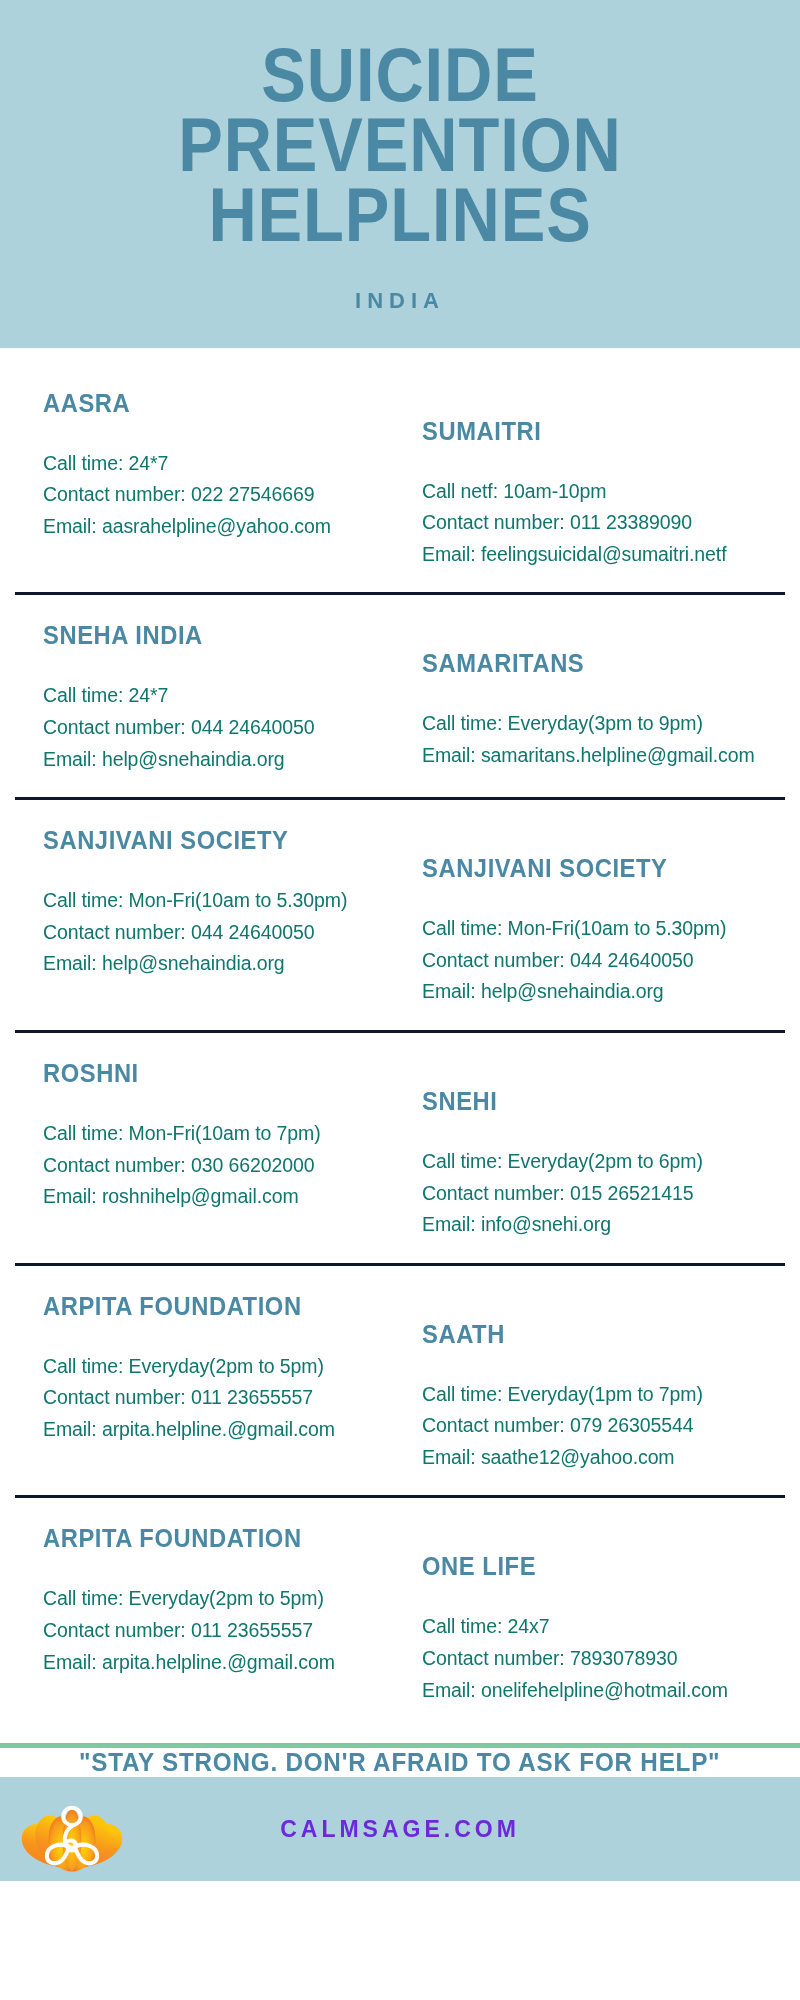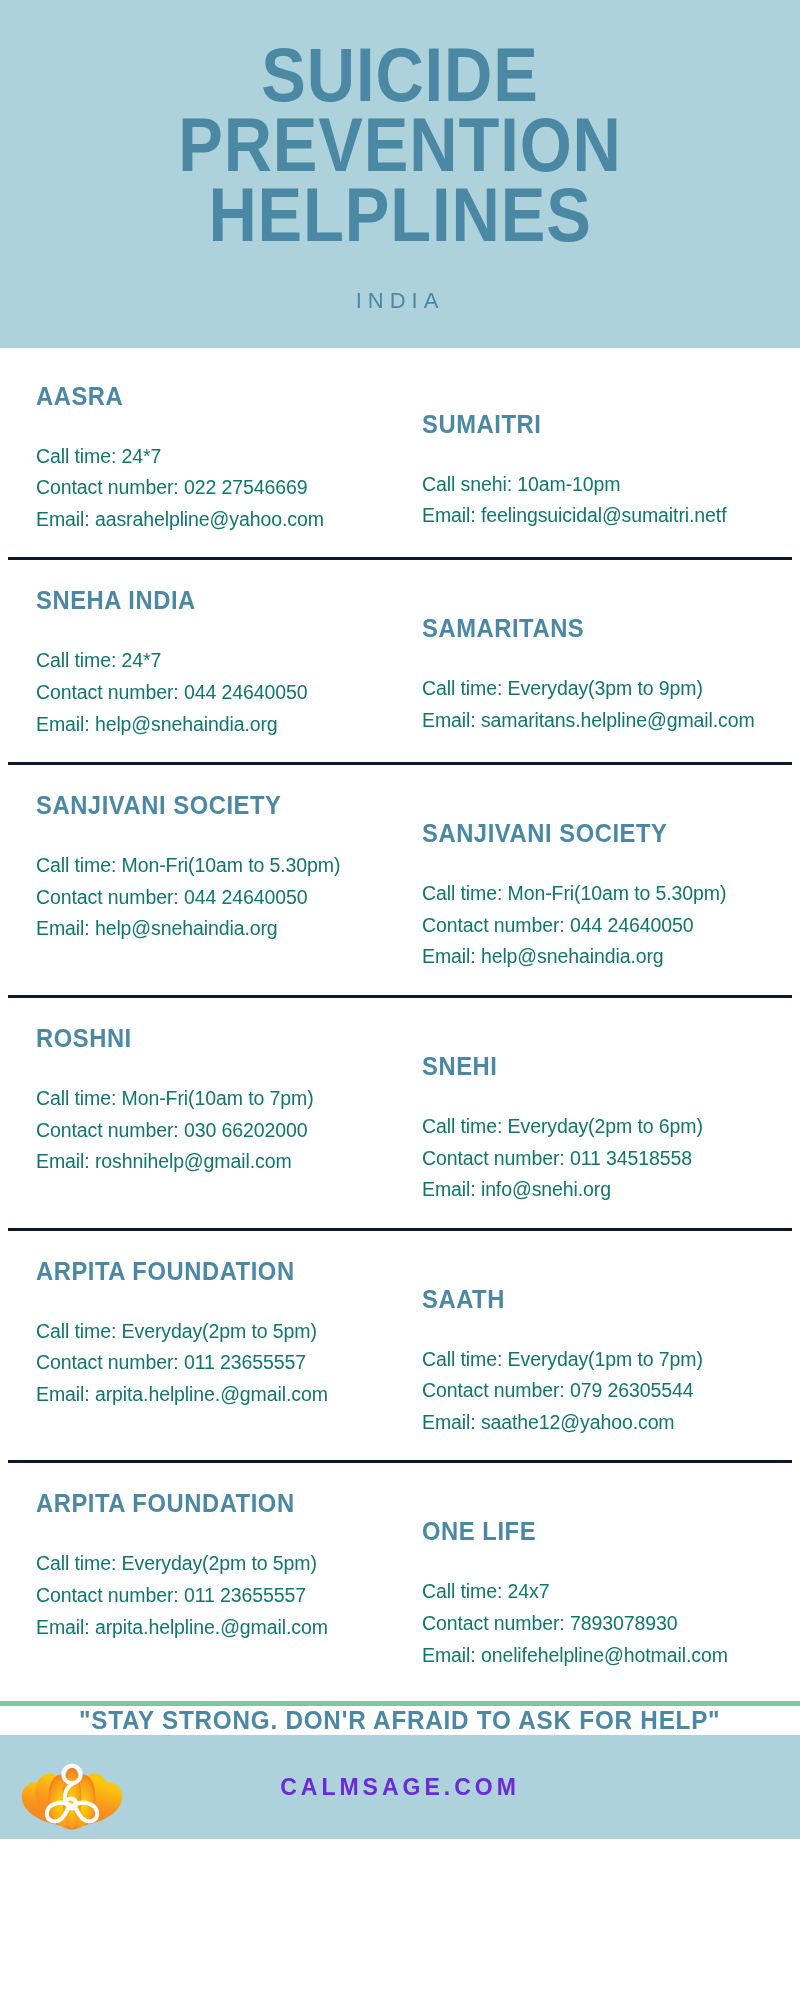--- a/index.html
+++ b/index.html
@@ -43,31 +43,31 @@
     margin: 0 0 4px 0;
     padding: 0;
   }
   .header-title .tline {
     display: block;
     white-space: nowrap;
   }
   .header-subtitle {
     color: #4a88a4;
     font-family: "Liberation Sans", sans-serif;
-    font-weight: normal;
+    font-weight: bold;
     font-size: 22px;
     letter-spacing: 6px;
     text-transform: uppercase;
     margin-top: 38px;
   }
 
   
   .entries {
     flex: 0 0 auto;
-    padding: 8px;
+    padding: 15px;
   }
   .entry-row {
     display: flex;
     flex-direction: row;
     position: relative;
     padding: 0;
   }
   .entry-row + .entry-row {
     border-top: 3px solid #0f172a;
   }
@@ -168,21 +168,22 @@
 
     <div class="entry-row">
       <div class="entry-cell left">
         <div class="entry-name">AASRA</div>
         <div class="entry-line">Call time: 24*7</div>
         <div class="entry-line">Contact number: 022 27546669</div>
         <div class="entry-line">Email: aasrahelpline@yahoo.com</div>
       </div>
       <div class="entry-cell right">
         <div class="entry-name">SUMAITRI</div>
-        <div class="entry-line">Call snehi: 10am-10pm</div>
+        <div class="entry-line">Call netf: 10am-10pm</div>
+        <div class="entry-line">Contact number: 011 23389090</div>
         <div class="entry-line">Email: feelingsuicidal@sumaitri.netf</div>
       </div>
     </div>
 
     <div class="entry-row">
       <div class="entry-cell left">
         <div class="entry-name">SNEHA INDIA</div>
         <div class="entry-line">Call time: 24*7</div>
         <div class="entry-line">Contact number: 044 24640050</div>
         <div class="entry-line">Email: help@snehaindia.org</div>
@@ -212,21 +213,21 @@
     <div class="entry-row">
       <div class="entry-cell left">
         <div class="entry-name">ROSHNI</div>
         <div class="entry-line">Call time: Mon-Fri(10am to 7pm)</div>
         <div class="entry-line">Contact number: 030 66202000</div>
         <div class="entry-line">Email: roshnihelp@gmail.com</div>
       </div>
       <div class="entry-cell right">
         <div class="entry-name">SNEHI</div>
         <div class="entry-line">Call time: Everyday(2pm to 6pm)</div>
-        <div class="entry-line">Contact number: 011 34518558</div>
+        <div class="entry-line">Contact number: 015 26521415</div>
         <div class="entry-line">Email: info@snehi.org</div>
       </div>
     </div>
 
     <div class="entry-row">
       <div class="entry-cell left">
         <div class="entry-name">ARPITA FOUNDATION</div>
         <div class="entry-line">Call time: Everyday(2pm to 5pm)</div>
         <div class="entry-line">Contact number: 011 23655557</div>
         <div class="entry-line">Email: arpita.helpline.@gmail.com</div>

